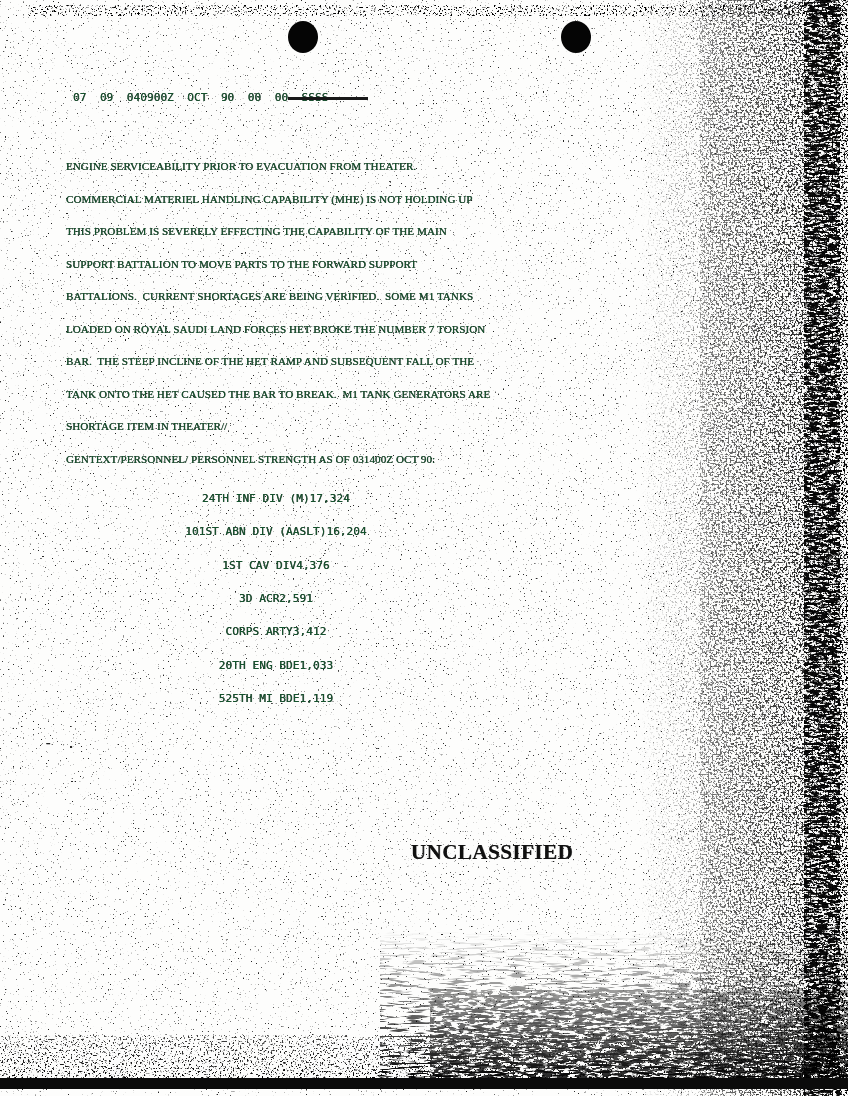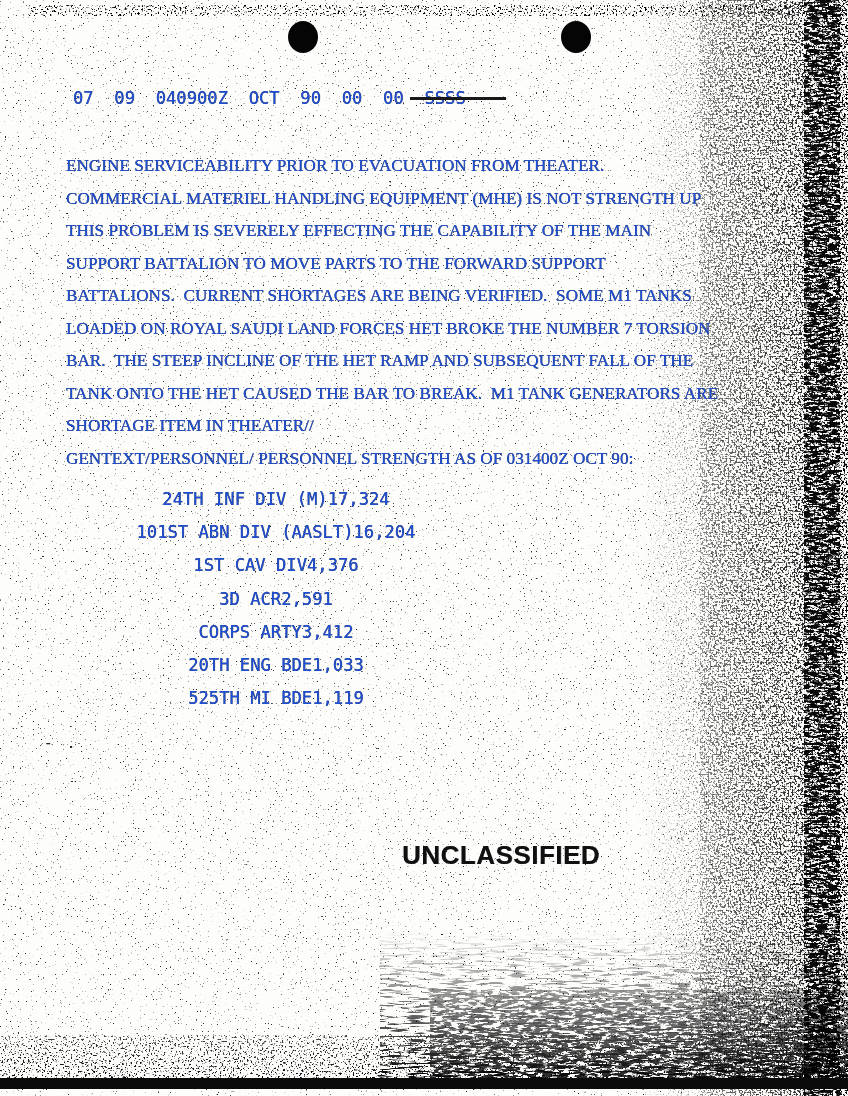--- a/index.html
+++ b/index.html
@@ -13,23 +13,23 @@
   }
   .noise-svg{position:absolute;left:0;top:0;width:848px;height:1096px;pointer-events:none;}
   .hole{
     position:absolute;width:30px;height:32px;border-radius:50%;
     background:#050505;top:21px;
   }
   .hole.h1{left:288px;}
   .hole.h2{left:561px;}
   .mono{
     white-space:pre;
-    font-size:17px;
+    font-size:11px;
     letter-spacing:0.1px;
-    color:#1d4ed8;
+    color:#14532d;
     text-shadow:0 0 0.6px rgba(30,30,30,.85), 0.5px 0.4px 0 rgba(40,40,40,.35);
   }
   .header-line{
     position:absolute;left:73px;top:89px;line-height:18px;
   }
   .strike{position:relative;display:inline-block;}
   .strike::before{
     content:"";position:absolute;left:-14px;right:-40px;top:8px;height:3px;
     background:#181818;
   }
@@ -38,22 +38,22 @@
   }
   .body-block .line{height:32.5px;line-height:32.5px;font-family:Liberation Serif, serif;}
   .ptable{
     position:absolute;left:114px;top:482px;width:324px;
   }
   .ptable .row{
     display:flex;justify-content:center;align-items:center;height:33.3px;
   }
   .stamp{
     position:absolute;left:402px;top:840px;width:180px;text-align:center;
-    font-family:Liberation Sans, sans-serif;
-    font-weight:bold;font-size:26px;letter-spacing:0.5px;color:#101010;
+    font-family:Liberation Serif, serif;
+    font-weight:bold;font-size:21px;letter-spacing:0.5px;color:#101010;
     text-shadow:0.4px 0.4px 0 rgba(10,10,10,.6);
   }
   .margin-mark{
     position:absolute;left:44px;top:735px;font-size:14px;letter-spacing:3px;color:#222;
   }
   .bottom-bar{
     position:absolute;left:0;top:1078px;width:848px;height:11px;background:#0b0b0b;
   }
 </style>
 </head>
@@ -118,21 +118,21 @@
     </g>
   </svg>
 
   <div class="hole h1"></div>
   <div class="hole h2"></div>
 
   <div class="header-line mono"><span>07  09  040900Z  OCT  90  00  00</span><span>  </span><span class="strike">SSSS</span></div>
 
   <div class="body-block">
     <div class="line mono">ENGINE SERVICEABILITY PRIOR TO EVACUATION FROM THEATER.</div>
-    <div class="line mono">COMMERCIAL MATERIEL HANDLING EQUIPMENT (MHE) IS NOT STRENGTH UP</div>
+    <div class="line mono">COMMERCIAL MATERIEL HANDLING CAPABILITY (MHE) IS NOT HOLDING UP</div>
     <div class="line mono">THIS PROBLEM IS SEVERELY EFFECTING THE CAPABILITY OF THE MAIN</div>
     <div class="line mono">SUPPORT BATTALION TO MOVE PARTS TO THE FORWARD SUPPORT</div>
     <div class="line mono">BATTALIONS.  CURRENT SHORTAGES ARE BEING VERIFIED.  SOME M1 TANKS</div>
     <div class="line mono">LOADED ON ROYAL SAUDI LAND FORCES HET BROKE THE NUMBER 7 TORSION</div>
     <div class="line mono">BAR.  THE STEEP INCLINE OF THE HET RAMP AND SUBSEQUENT FALL OF THE</div>
     <div class="line mono">TANK ONTO THE HET CAUSED THE BAR TO BREAK.  M1 TANK GENERATORS ARE</div>
     <div class="line mono">SHORTAGE ITEM IN THEATER//</div>
     <div class="line mono">GENTEXT/PERSONNEL/ PERSONNEL STRENGTH AS OF 031400Z OCT 90:</div>
   </div>
 

